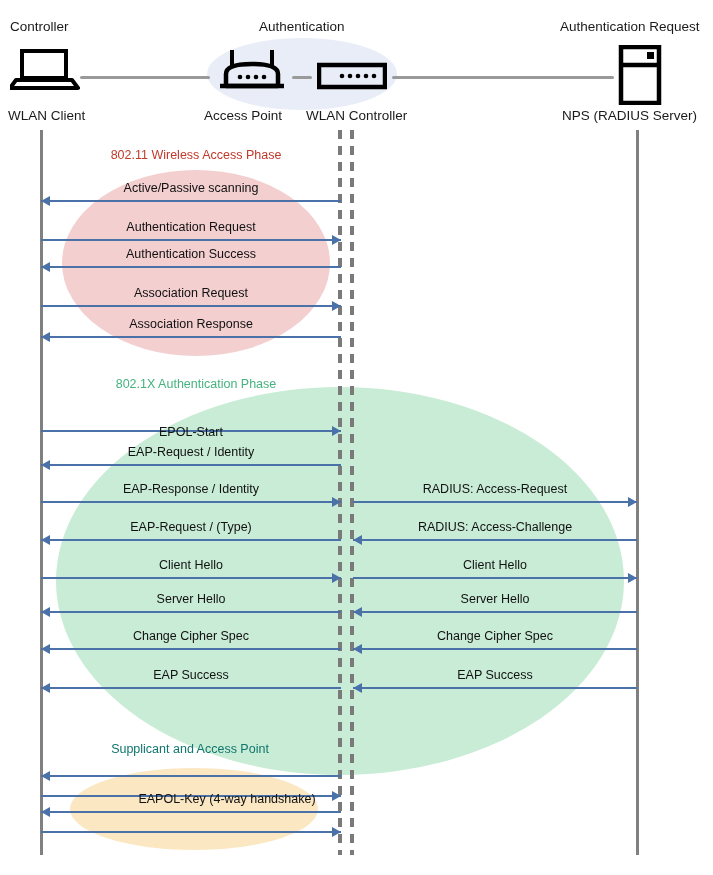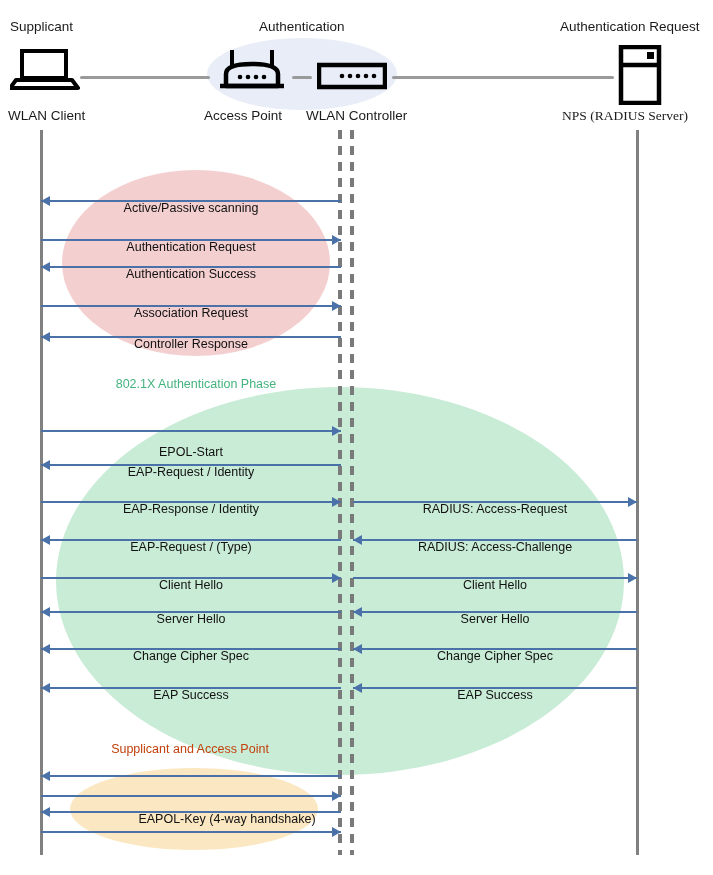--- a/index.html
+++ b/index.html
@@ -15,33 +15,33 @@
 
   .icon{position:absolute;}
 
   .lifeline{position:absolute;width:3px;background:#808080;}
   .dashline{position:absolute;width:4px;background:repeating-linear-gradient(to bottom,#7a7a7a 0px,#7a7a7a 9px,transparent 9px,transparent 16px);}
 
   .phase-ellipse{position:absolute;border-radius:50%;}
 
   .phase-title{position:absolute;font-size:12.5px;white-space:nowrap;text-align:center;line-height:1.45;}
 
-  .msg-label{position:absolute;font-size:12.5px;color:#111;white-space:nowrap;text-align:center;margin-top:20px;}
+  .msg-label{position:absolute;font-size:12.5px;color:#111;white-space:nowrap;text-align:center;}
 
   .arrow-line{position:absolute;height:1.6px;background:#4a72a8;}
   .arrow-head{position:absolute;width:0;height:0;}
   .arrow-head.right{border-top:5px solid transparent;border-bottom:5px solid transparent;border-left:9px solid #4a72a8;}
   .arrow-head.left{border-top:5px solid transparent;border-bottom:5px solid transparent;border-right:9px solid #4a72a8;}
 </style>
 </head>
 <body>
 
 <div id="stage">
 
-  <div class="hdr-label" style="left:10px;top:19px;">Supplicant</div>
+  <div class="hdr-label" style="left:10px;top:19px;">Controller</div>
   <div class="hdr-label" style="left:259px;top:19px;">Authentication</div>
   <div class="hdr-label" style="left:560px;top:19px;">Authentication Request</div>
 
   <div class="auth-blob" style="left:207px;top:38px;width:190px;height:72px;"></div>
 
   <div class="hwire" style="left:80px;top:76px;width:130px;"></div>
   <div class="hwire" style="left:292px;top:76px;width:20px;"></div>
   <div class="hwire" style="left:392px;top:76px;width:222px;"></div>
 
   <div class="icon" style="left:10px;top:48px;">
@@ -79,50 +79,51 @@
     <svg width="44" height="60" viewBox="0 0 44 60">
       <rect x="3" y="2" width="38" height="56" fill="none" stroke="#000" stroke-width="4.5"></rect>
       <line x1="3" y1="20" x2="41" y2="20" stroke="#000" stroke-width="4.5"></line>
       <rect x="29" y="7" width="7" height="7" fill="#000"></rect>
     </svg>
   </div>
 
   <div class="dev-label" style="left:8px;top:108px;">WLAN Client</div>
   <div class="dev-label" style="left:204px;top:108px;">Access Point</div>
   <div class="dev-label" style="left:306px;top:108px;">WLAN Controller</div>
-  <div class="dev-label" style="left:562px;top:108px;font-family:Liberation Serif, serif;">NPS (RADIUS Server)</div>
+  <div class="dev-label" style="left:562px;top:108px;">NPS (RADIUS Server)</div>
 
   <div class="phase-ellipse" style="left:62px;top:170px;width:268px;height:186px;background:#f3cfd0;"></div>
   <div class="phase-ellipse" style="left:56px;top:387px;width:568px;height:388px;background:#c9ecd6;"></div>
   <div class="phase-ellipse" style="left:70px;top:768px;width:248px;height:82px;background:#fbe8c2;"></div>
 
   <div class="lifeline" style="left:40px;top:130px;height:725px;"></div>
   <div class="dashline" style="left:338px;top:130px;height:725px;"></div>
   <div class="dashline" style="left:350px;top:130px;height:725px;"></div>
   <div class="lifeline" style="left:636px;top:130px;height:725px;"></div>
 
+  <div class="phase-title" style="left:0px;top:146px;width:392px;color:#c0392b;">802.11 Wireless Access Phase</div>
   <div class="phase-title" style="left:0px;top:375px;width:392px;color:#45b37e;">802.1X Authentication Phase</div>
-  <div class="phase-title" style="left:0px;top:740px;width:380px;color:#c2410c;">Supplicant and Access Point</div>
+  <div class="phase-title" style="left:0px;top:740px;width:380px;color:#0f766e;">Supplicant and Access Point</div>
 
   <div id="msg-layer">
       <div class="arrow-line" style="left: 41px; top: 200px; width: 300px;"></div>
       <div class="arrow-head left" style="top: 196px; left: 41px;"></div>
       <div class="msg-label" style="left: 41px; width: 300px; top: 181px;">Active/Passive scanning</div>
       <div class="arrow-line" style="left: 41px; top: 239px; width: 300px;"></div>
       <div class="arrow-head right" style="top: 235px; left: 332px;"></div>
       <div class="msg-label" style="left: 41px; width: 300px; top: 220px;">Authentication Request</div>
       <div class="arrow-line" style="left: 41px; top: 266px; width: 300px;"></div>
       <div class="arrow-head left" style="top: 262px; left: 41px;"></div>
       <div class="msg-label" style="left: 41px; width: 300px; top: 247px;">Authentication Success</div>
       <div class="arrow-line" style="left: 41px; top: 305px; width: 300px;"></div>
       <div class="arrow-head right" style="top: 301px; left: 332px;"></div>
       <div class="msg-label" style="left: 41px; width: 300px; top: 286px;">Association Request</div>
       <div class="arrow-line" style="left: 41px; top: 336px; width: 300px;"></div>
       <div class="arrow-head left" style="top: 332px; left: 41px;"></div>
-      <div class="msg-label" style="left: 41px; width: 300px; top: 317px;">Controller Response</div>
+      <div class="msg-label" style="left: 41px; width: 300px; top: 317px;">Association Response</div>
       <div class="arrow-line" style="left: 41px; top: 430px; width: 300px;"></div>
       <div class="arrow-head right" style="top: 426px; left: 332px;"></div>
       <div class="msg-label" style="left: 41px; width: 300px; top: 425px;">EPOL-Start</div>
       <div class="arrow-line" style="left: 41px; top: 464px; width: 300px;"></div>
       <div class="arrow-head left" style="top: 460px; left: 41px;"></div>
       <div class="msg-label" style="left: 41px; width: 300px; top: 445px;">EAP-Request / Identity</div>
       <div class="arrow-line" style="left: 41px; top: 501px; width: 300px;"></div>
       <div class="arrow-head right" style="top: 497px; left: 332px;"></div>
       <div class="msg-label" style="left: 41px; width: 300px; top: 482px;">EAP-Response / Identity</div>
       <div class="arrow-line" style="left: 353px; top: 501px; width: 284px;"></div>

